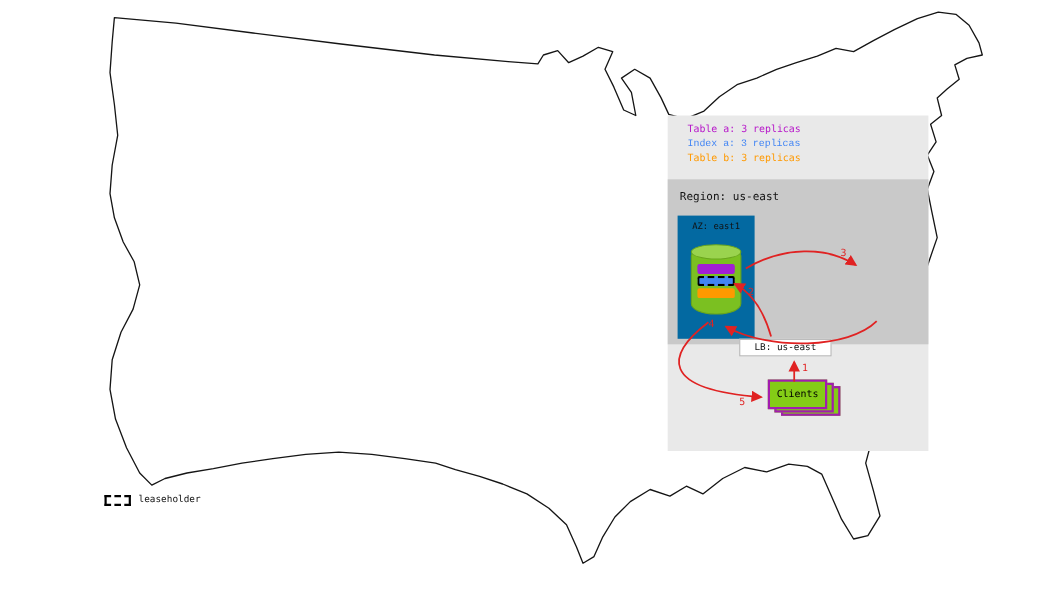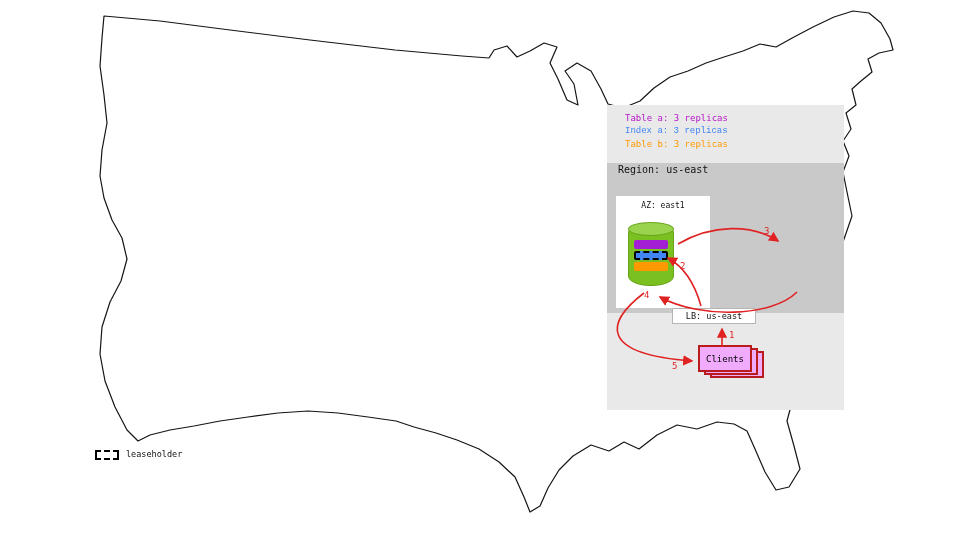--- a/index.html
+++ b/index.html
@@ -9,42 +9,42 @@
   .abs{position:absolute;}
 
   
   #panel{left:607px;top:105px;width:237px;height:305px;background:#e9e9e9;}
   .legend-line{position:absolute;left:18px;font-size:9px;line-height:13px;white-space:pre;}
   .c-tablea{color:#b615c9;}
   .c-indexa{color:#4285f4;font-family:Liberation Mono, monospace;}
   .c-tableb{color:#ff9900;}
 
   #region{position:absolute;left:0;top:58px;width:237px;height:150px;background:#c9c9c9;}
-  #region-label{position:absolute;left:11px;top:1px;font-size:10px;color:#111;white-space:pre;}
+  #region-label{position:absolute;left:11px;top:11px;font-size:10px;color:#111;white-space:pre;}
 
-  .az{position:absolute;top:33px;width:94px;height:112px;background:#ffffff;}
+  .az{position:absolute;top:33px;width:70px;height:112px;background:#0369a1;}
   .az1{left:9px;} .az2{left:83px;} .az3{left:156px;}
   .az-label{position:absolute;left:0;top:5px;width:100%;text-align:center;font-size:8px;color:#111;white-space:pre;}
 
   .cyl{position:absolute;left:12px;top:26px;width:46px;height:64px;}
   .cyl-body{position:absolute;left:0;top:7px;width:46px;height:57px;background:#7bc021;
             border:1px solid #69a51c;border-radius:4px 4px 22px 22px / 4px 4px 10px 10px;box-sizing:border-box;}
   .cyl-top{position:absolute;left:0;top:0;width:46px;height:14px;background:#9ad34e;
            border:1px solid #69a51c;border-radius:50%;box-sizing:border-box;}
   .band{position:absolute;left:6px;width:34px;height:9px;border-radius:2px;box-sizing:border-box;}
   .b-purple{top:18px;background:#a21fd6;}
   .b-blue{top:29px;background:#4285f4;}
   .b-orange{top:40px;background:#ff9900;}
   .lease{border:2px dashed #000;}
   .az2 .b-orange{transform:translate(-4px,6px);}
 
   #lb{left:672px;top:308px;width:84px;height:16px;background:#fff;border:1px solid #b5b5b5;
       box-sizing:border-box;font-size:8.5px;line-height:14px;text-align:center;color:#111;}
 
-  .client-layer{position:absolute;width:54px;height:27px;background:#f0abfc;border:2px solid #b91c1c;box-sizing:border-box;}
+  .client-layer{position:absolute;width:54px;height:27px;background:#84cc16;border:2px solid #a21caf;box-sizing:border-box;}
   #clients-b2{left:710px;top:351px;}
   #clients-b1{left:704px;top:348px;}
   #clients{left:698px;top:345px;font-size:9px;color:#000;text-align:center;line-height:24px;}
 
   #sqlbox{left:727px;top:407px;width:118px;height:47px;background:#ececec;
           font-size:9px;line-height:14px;color:#111;padding:7px 0 0 8px;box-sizing:border-box;white-space:pre;}
 
   #map-legend{left:95px;top:449px;height:12px;}
   #lease-swatch{position:absolute;left:0;top:1px;width:24px;height:10px;background:#fff;border:2px dashed #000;box-sizing:border-box;}
   #lease-label{position:absolute;left:31px;top:0;font-size:8.5px;color:#111;white-space:pre;}

